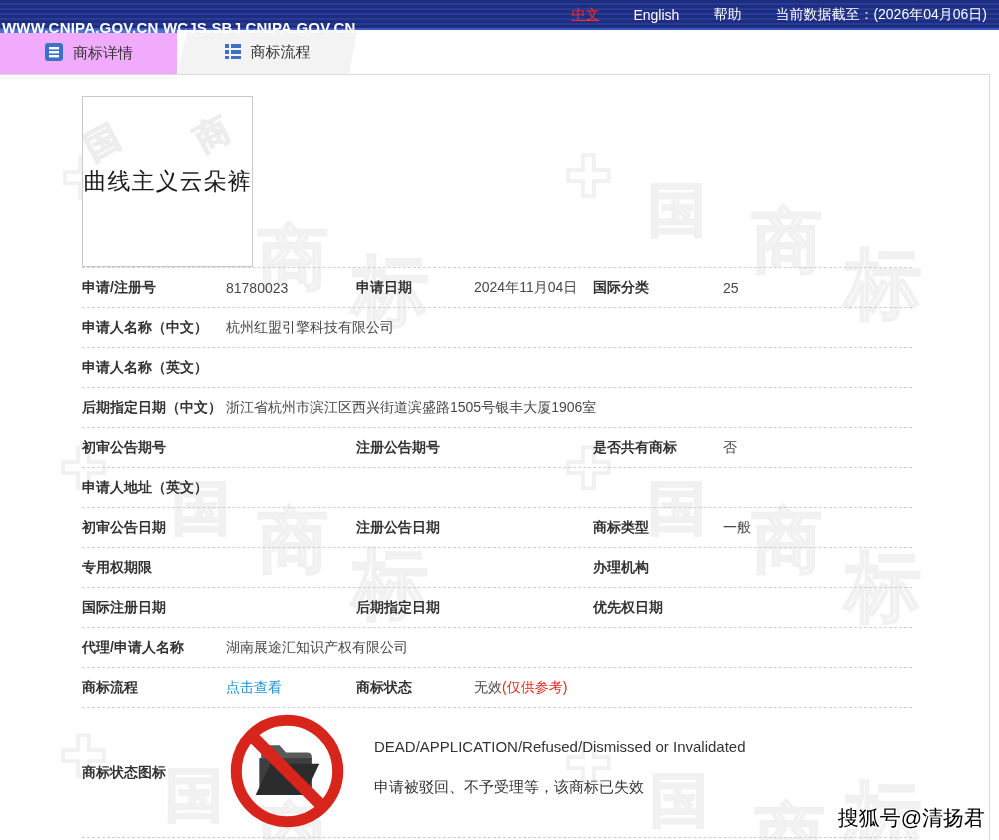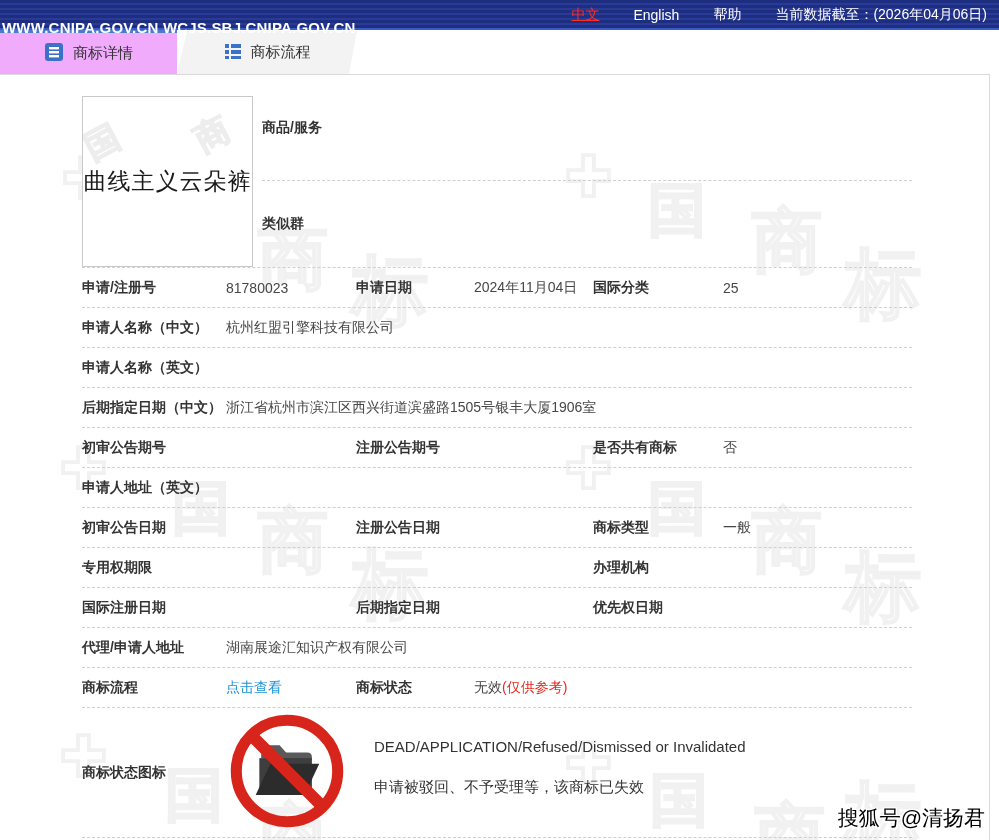--- a/index.html
+++ b/index.html
@@ -130,30 +130,20 @@
   <span class="wm wm-biao" style="left:845px;top:704px">标</span>
 
   <div class="tm-table">
 
     <div class="top-section">
       <div class="tm-img-box">
         <span class="tm-img-wm" style="left:2px;top:28px;font-size:34px;transform:rotate(-28deg)">国</span>
         <span class="tm-img-wm" style="left:112px;top:20px;font-size:34px;transform:rotate(-28deg)">商</span>
         <span class="tm-img-text">曲线主义云朵裤</span>
       </div>
-      <div class="top-right">
-        <div class="tr-row1">
-          <span class="label">商品/服务</span>
-          <span class="value" style="margin-left:46px"></span>
-        </div>
-        <div class="tr-row2">
-          <span class="label">类似群</span>
-          <span class="value" style="margin-left:46px"></span>
-        </div>
-      </div>
     </div>
 
     <div class="row">
       <span class="cell label p0">申请/注册号</span>
       <span class="cell value p1">81780023</span>
       <span class="cell label p2">申请日期</span>
       <span class="cell value p3">2024年11月04日</span>
       <span class="cell label p4">国际分类</span>
       <span class="cell value p5">25</span>
     </div>
@@ -198,21 +188,21 @@
       <span class="cell value p5"></span>
     </div>
 
     <div class="row">
       <span class="cell label p0">国际注册日期</span>
       <span class="cell label p2">后期指定日期</span>
       <span class="cell label p4">优先权日期</span>
     </div>
 
     <div class="row">
-      <span class="cell label p0">代理/申请人地址</span>
+      <span class="cell label p0">代理/申请人名称</span>
       <span class="cell value p1">湖南展途汇知识产权有限公司</span>
     </div>
 
     <div class="row">
       <span class="cell label p0">商标流程</span>
       <span class="cell link p1">点击查看</span>
       <span class="cell label p2">商标状态</span>
       <span class="cell value p3"><span>无效</span><span class="status-note">(仅供参考)</span></span>
     </div>
 

